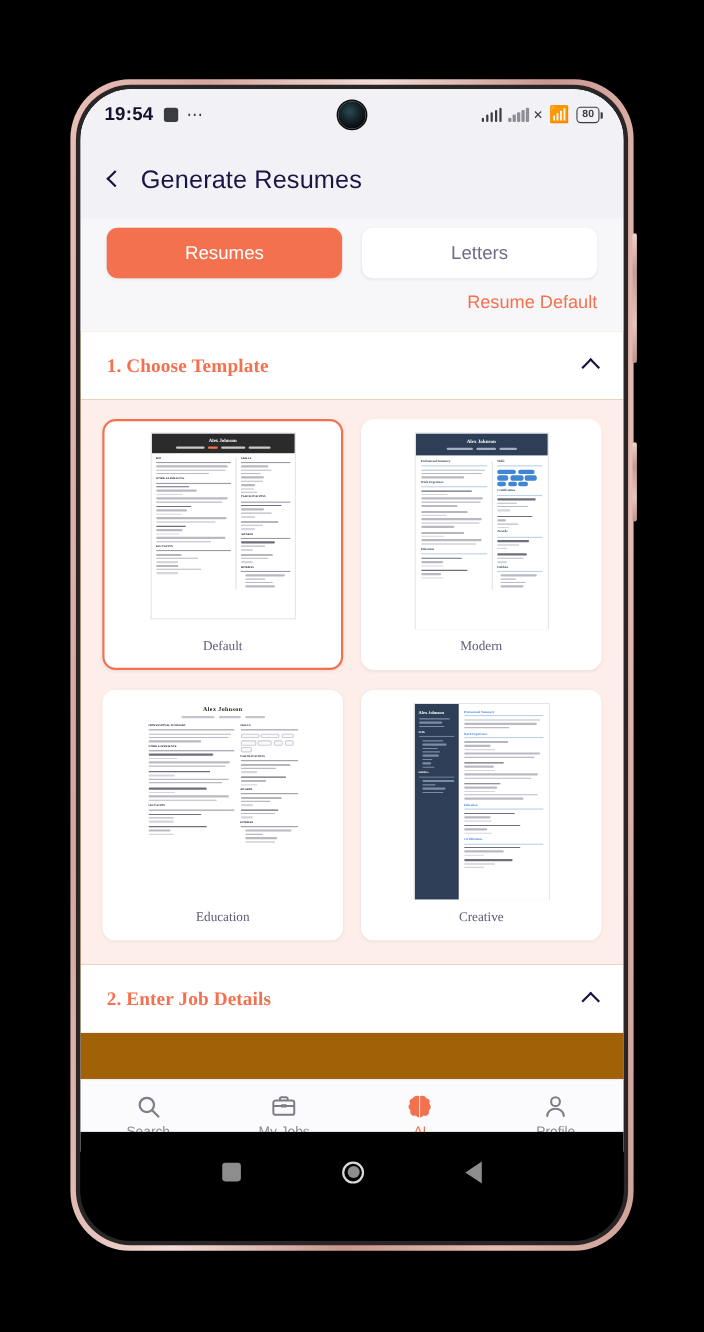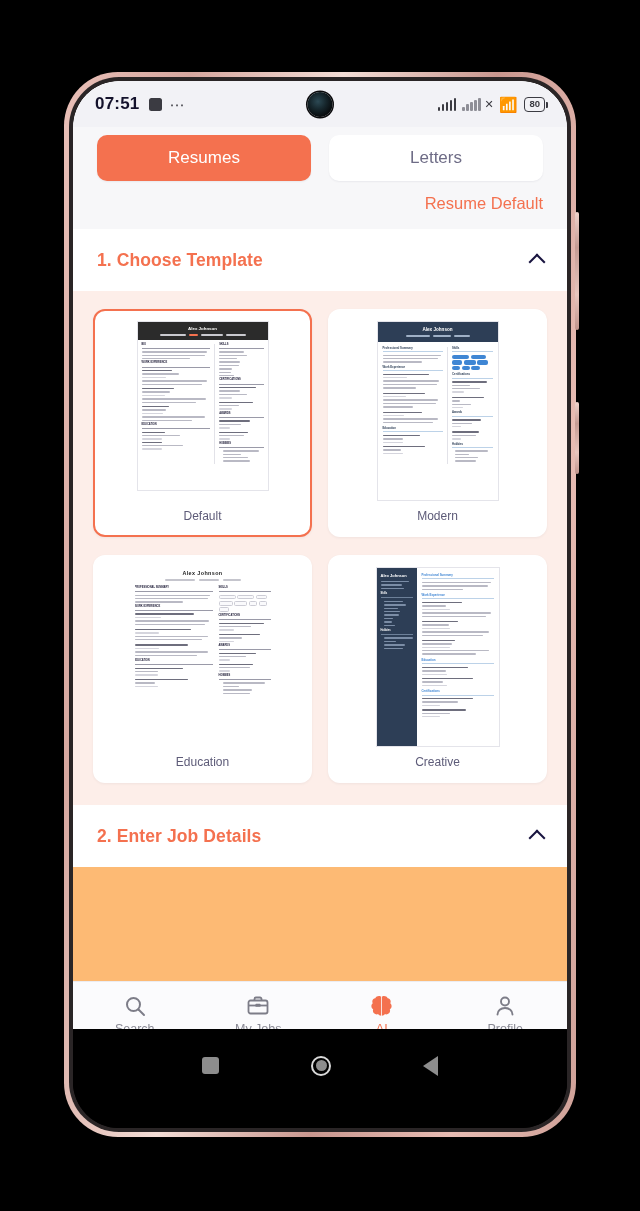--- a/index.html
+++ b/index.html
@@ -123,21 +123,21 @@
     background: #fff; color: #6e6c86;
     box-shadow: 0 1px 2px rgba(20,18,44,.06);
   }
   .tab-btn.active { background: #f4714f; color: #fff; font-weight: 500; }
   #history-row { display: flex; justify-content: flex-end; margin-top: 13px; }
   #resume-history-link {
     font-size: 16.5px; color: #f4714f; cursor: pointer;
   }
 
   
-  #scroll-body { flex: 1; overflow: hidden; background: #fdba74; }
+  #scroll-body { flex: 1; overflow: hidden; background: #a16207; font-family: Liberation Serif, serif; }
 
   .accordion-head {
     height: 62px; background: #fff;
     display: flex; align-items: center; justify-content: space-between;
     padding: 0 24px; cursor: pointer;
   }
   .accordion-head .sec-title {
     font-size: 17.5px; font-weight: 700; color: #f4714f; letter-spacing: .1px;
   }
   .chev-up {
@@ -271,21 +271,21 @@
 </head>
 <body>
 
 <div id="phone-frame">
   <div id="phone-bezel">
     <div id="phone-screen">
 
       <div id="app">
 
         <div id="status-bar">
-          <span id="status-time">07:51</span>
+          <span id="status-time">19:54</span>
           <span id="status-left-icons">
             <span class="sq-icon"></span>
             <span class="dots-icon">⋯</span>
           </span>
           <span id="camera-hole"></span>
           <span id="status-right">
             <span class="sig-bars">
                 <i></i>
                 <i></i>
                 <i></i>
@@ -300,20 +300,24 @@
                 <i></i>
               </span>
             <span class="sig-x">✕</span>
             <span class="wifi-icon">📶</span>
             <span class="battery">
               <span>80</span>
             </span>
           </span>
         </div>
 
+        <div id="app-header">
+          <span id="back-chevron"></span>
+          <span id="page-title">Generate Resumes</span>
+        </div>
 
         <div id="tabs-strip">
           <div id="tab-row">
             <button class="tab-btn active">Resumes</button>
             <button class="tab-btn">Letters</button>
           </div>
           <div id="history-row">
             <span id="resume-history-link">Resume Default</span>
           </div>
         </div>

